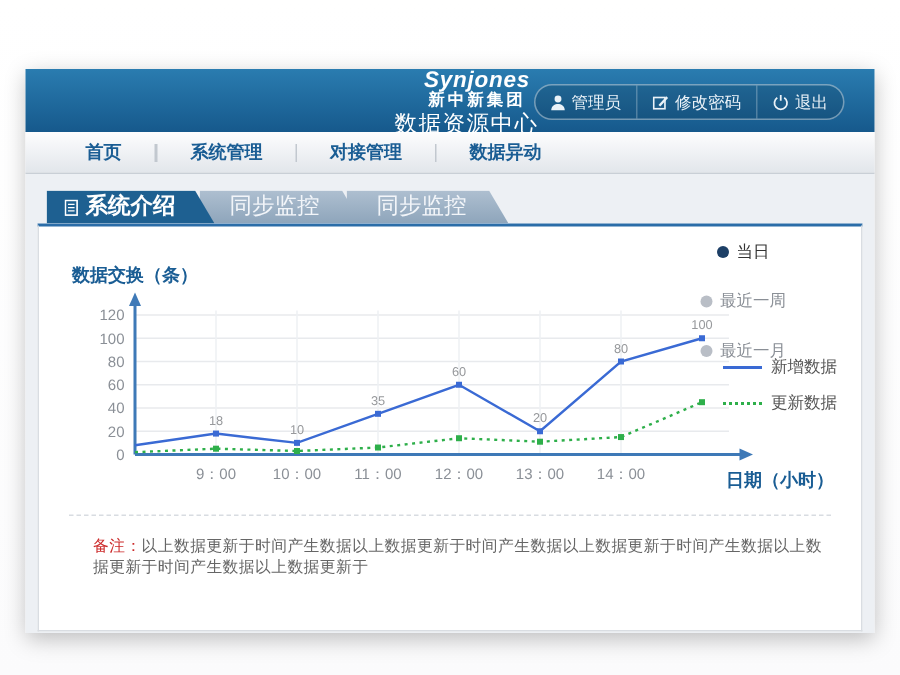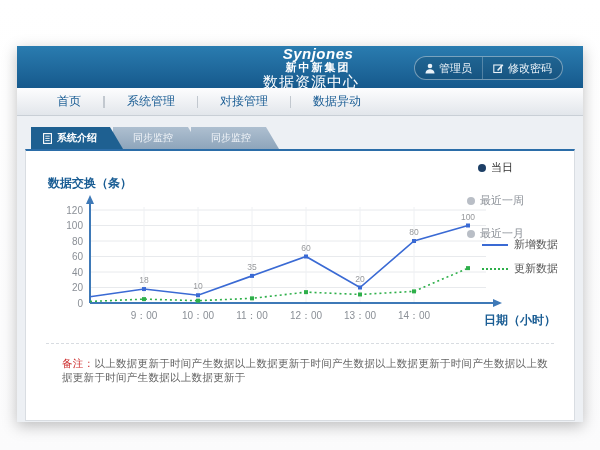--- a/index.html
+++ b/index.html
@@ -14,27 +14,27 @@
   .logo .l1 .accent{color:#8fd34a;}
   .logo .l2{font-size:11px;font-weight:bold;letter-spacing:2px;}
   .app-title{margin-left:22px;color:#fff;font-size:15px;letter-spacing:1px;}
   .user-pill{position:absolute;right:20px;top:10px;height:22px;display:flex;align-items:flex-start;border:1px solid rgba(255,255,255,.4);border-radius:12px;background:rgba(0,0,0,.12);color:#eaf2f8;font-size:11px;}
   .user-pill .u-item{display:flex;align-items:center;gap:4px;padding:0 10px;height:100%;cursor:pointer;}
   .user-pill .u-item + .u-item{border-left:1px solid rgba(255,255,255,.25);}
   .u-item svg{display:block;}
 
   
   .nav{height:27px;background:linear-gradient(#fdfdfe,#e2e6eb);border-bottom:1px solid #c9cfd6;display:flex;align-items:center;padding-left:18px;}
-  .nav-item{padding:0 22px;font-size:12px;font-weight:normal;color:#1a5d94;cursor:pointer;}
+  .nav-item{padding:0 22px;font-size:12px;font-weight:bold;color:#1a5d94;cursor:pointer;}
   .nav-sep{width:1px;height:12px;background:#c2c8cf;}
 
   
   .content{position:relative;height:306px;background:#edf0f4;padding-top:11px;box-sizing:border-box;}
   .tab-bar{display:flex;margin-left:14px;height:22px;position:relative;z-index:2;}
-  .tab{height:22px;line-height:22px;font-size:10px;color:#fff;clip-path:polygon(0 0,calc(100% - 13px) 0,100% 100%,0 100%);display:flex;align-items:center;}
+  .tab{height:22px;line-height:22px;font-size:15px;color:#fff;clip-path:polygon(0 0,calc(100% - 13px) 0,100% 100%,0 100%);display:flex;align-items:center;}
   .tab.active{background:#1e6091;font-weight:bold;padding:0 26px 0 12px;z-index:3;}
   .tab.inactive{background:linear-gradient(#aebfd0,#8ea5bb);color:#f2f5f9;padding:0 28px 0 20px;margin-left:-10px;z-index:1;}
   .tab .ticon{margin-right:5px;display:flex;}
 
   .panel{position:relative;margin:0 8px;height:272px;background:#fff;border:1px solid #d9dde2;border-top:2px solid #2b6da8;box-sizing:border-box;}
 
   .radio-group{position:absolute;top:9px;right:50px;display:flex;gap:18px;font-size:11px;align-items:center;flex-direction:column;}
   .radio-opt{display:flex;align-items:center;gap:5px;cursor:pointer;color:#8a8f96;}
   .radio-opt .dot{width:8px;height:8px;border-radius:50%;background:#b9bec6;}
   .radio-opt.selected{color:#333;}
@@ -78,20 +78,29 @@
           <span>管理员</span>
         </div>
         <div class="u-item">
           <span>
             <svg width="11" height="11" viewBox="0 0 11 11">
                 <rect x="0.8" y="2" width="7.5" height="7.5" fill="none" stroke="#eaf2f8" stroke-width="1.1"></rect>
                 <path d="M4 7 L9.3 1.2 L10.4 2.3 L5.2 8 Z" fill="#eaf2f8"></path>
               </svg>
           </span>
           <span>修改密码</span>
+        </div>
+        <div class="u-item">
+          <span>
+            <svg width="11" height="11" viewBox="0 0 11 11">
+                <path d="M3.2 2.2 A4.2 4.2 0 1 0 7.8 2.2" fill="none" stroke="#eaf2f8" stroke-width="1.2"></path>
+                <line x1="5.5" y1="0.3" x2="5.5" y2="4.2" stroke="#eaf2f8" stroke-width="1.2"></line>
+              </svg>
+          </span>
+          <span>退出</span>
         </div>
       </div>
     </div>
 
     <div class="nav">
       <div class="nav-item">首页</div>
       <div class="nav-sep"></div>
       <div class="nav-sep"></div>
       <div class="nav-item">系统管理</div>
       <div class="nav-sep"></div>

